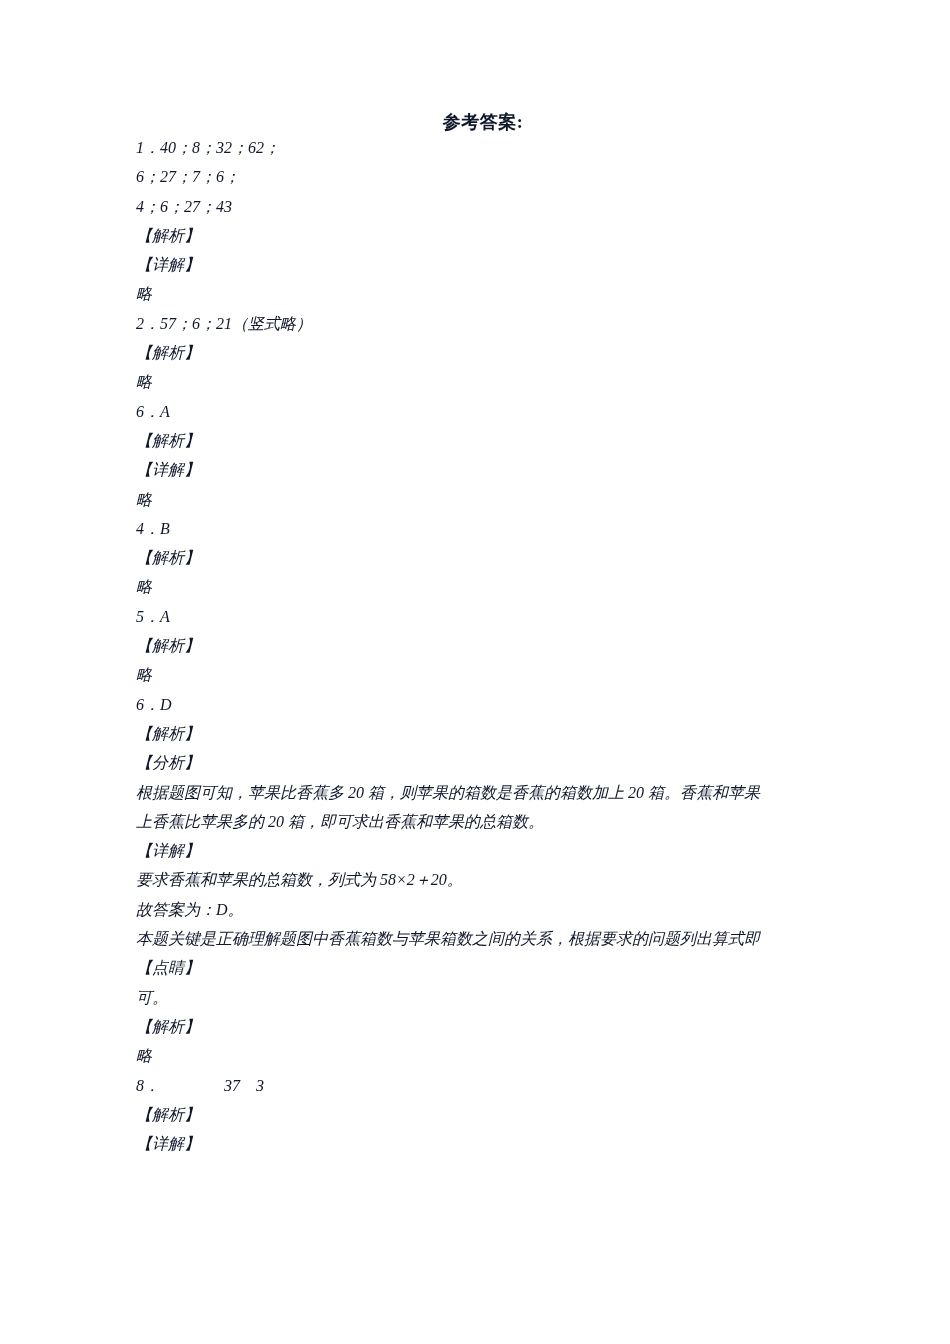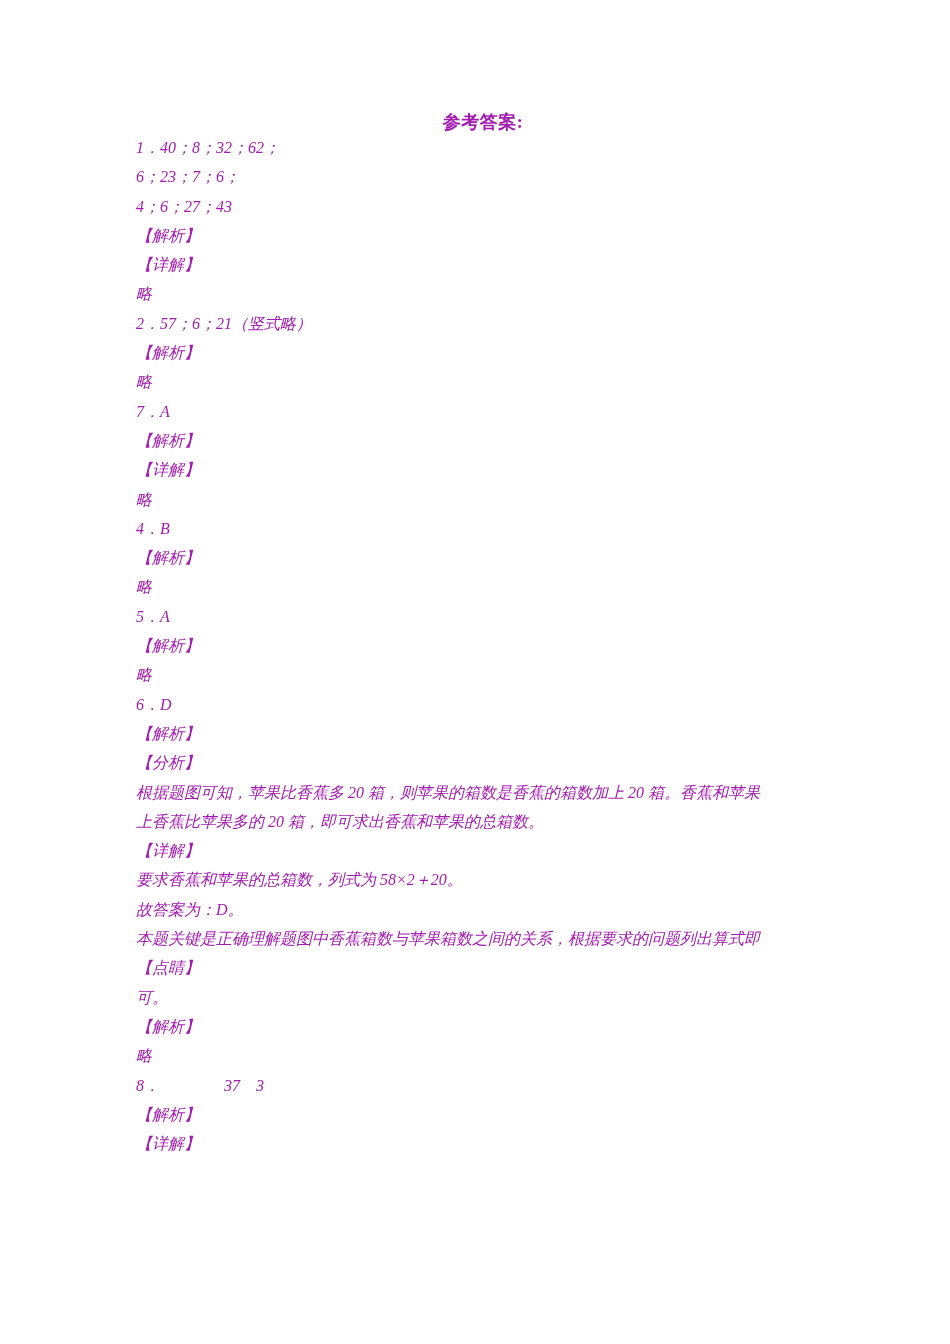--- a/index.html
+++ b/index.html
@@ -5,21 +5,21 @@
   html, body {
     margin: 0;
     padding: 0;
     background: #ffffff;
   }
   .page {
     position: relative;
     width: 950px;
     height: 1344px;
     background: #ffffff;
-    color: #a21caf;
+    color: #0f172a;
     font-family: "Liberation Serif", "DejaVu Serif", serif;
     overflow: hidden;
   }
   .doc-title {
     position: absolute;
     top: 109px;
     left: 133px;
     width: 700px;
     height: 27px;
     line-height: 27px;
@@ -44,29 +44,29 @@
     font-style: italic;
   }
 </style>
 </head>
 <body>
 
 <div class="page">
   <div class="doc-title">参考答案:</div>
   <div class="doc-body">
     <div class="line">1．40；8；32；62；</div>
-    <div class="line">6；23；7；6；</div>
+    <div class="line">6；27；7；6；</div>
     <div class="line">4；6；27；43</div>
     <div class="line">【解析】</div>
     <div class="line">【详解】</div>
     <div class="line">略</div>
     <div class="line">2．57；6；21（竖式略）</div>
     <div class="line">【解析】</div>
     <div class="line">略</div>
-    <div class="line">7．A</div>
+    <div class="line">6．A</div>
     <div class="line">【解析】</div>
     <div class="line">【详解】</div>
     <div class="line">略</div>
     <div class="line">4．B</div>
     <div class="line">【解析】</div>
     <div class="line">略</div>
     <div class="line">5．A</div>
     <div class="line">【解析】</div>
     <div class="line">略</div>
     <div class="line">6．D</div>

